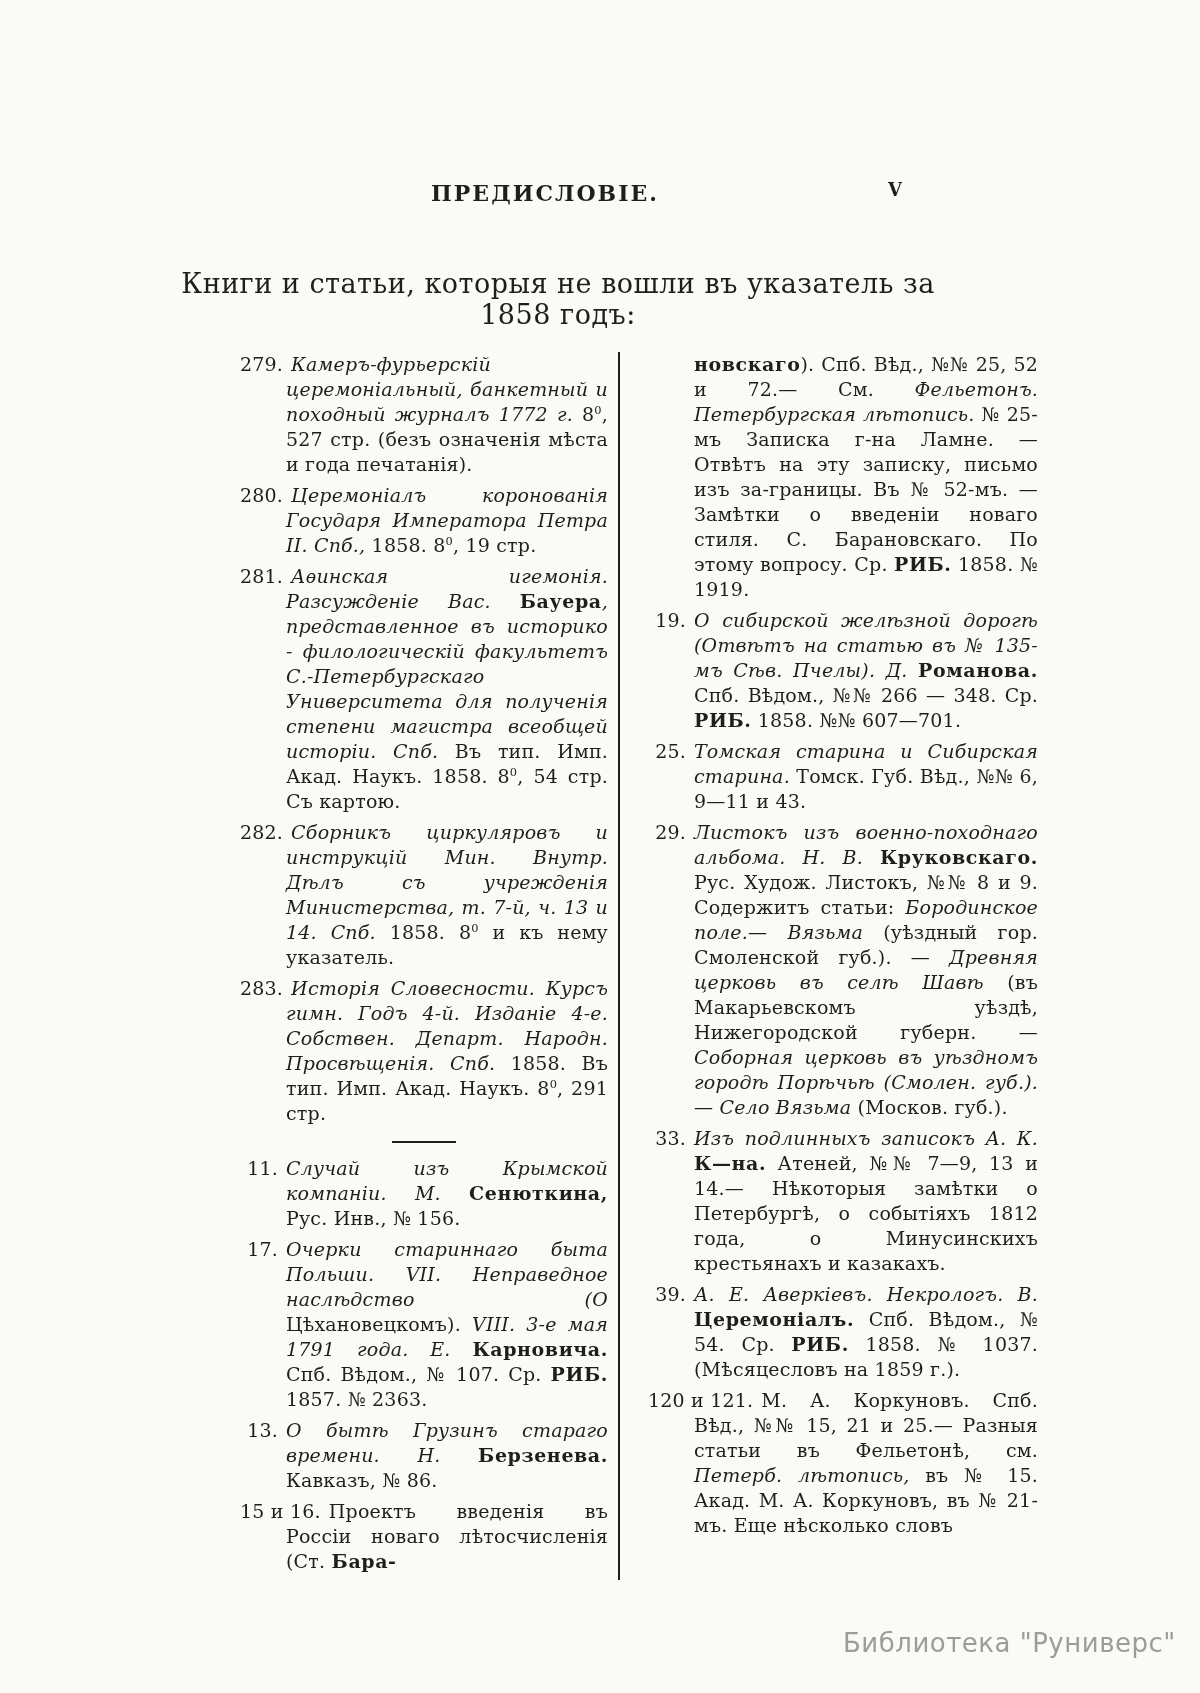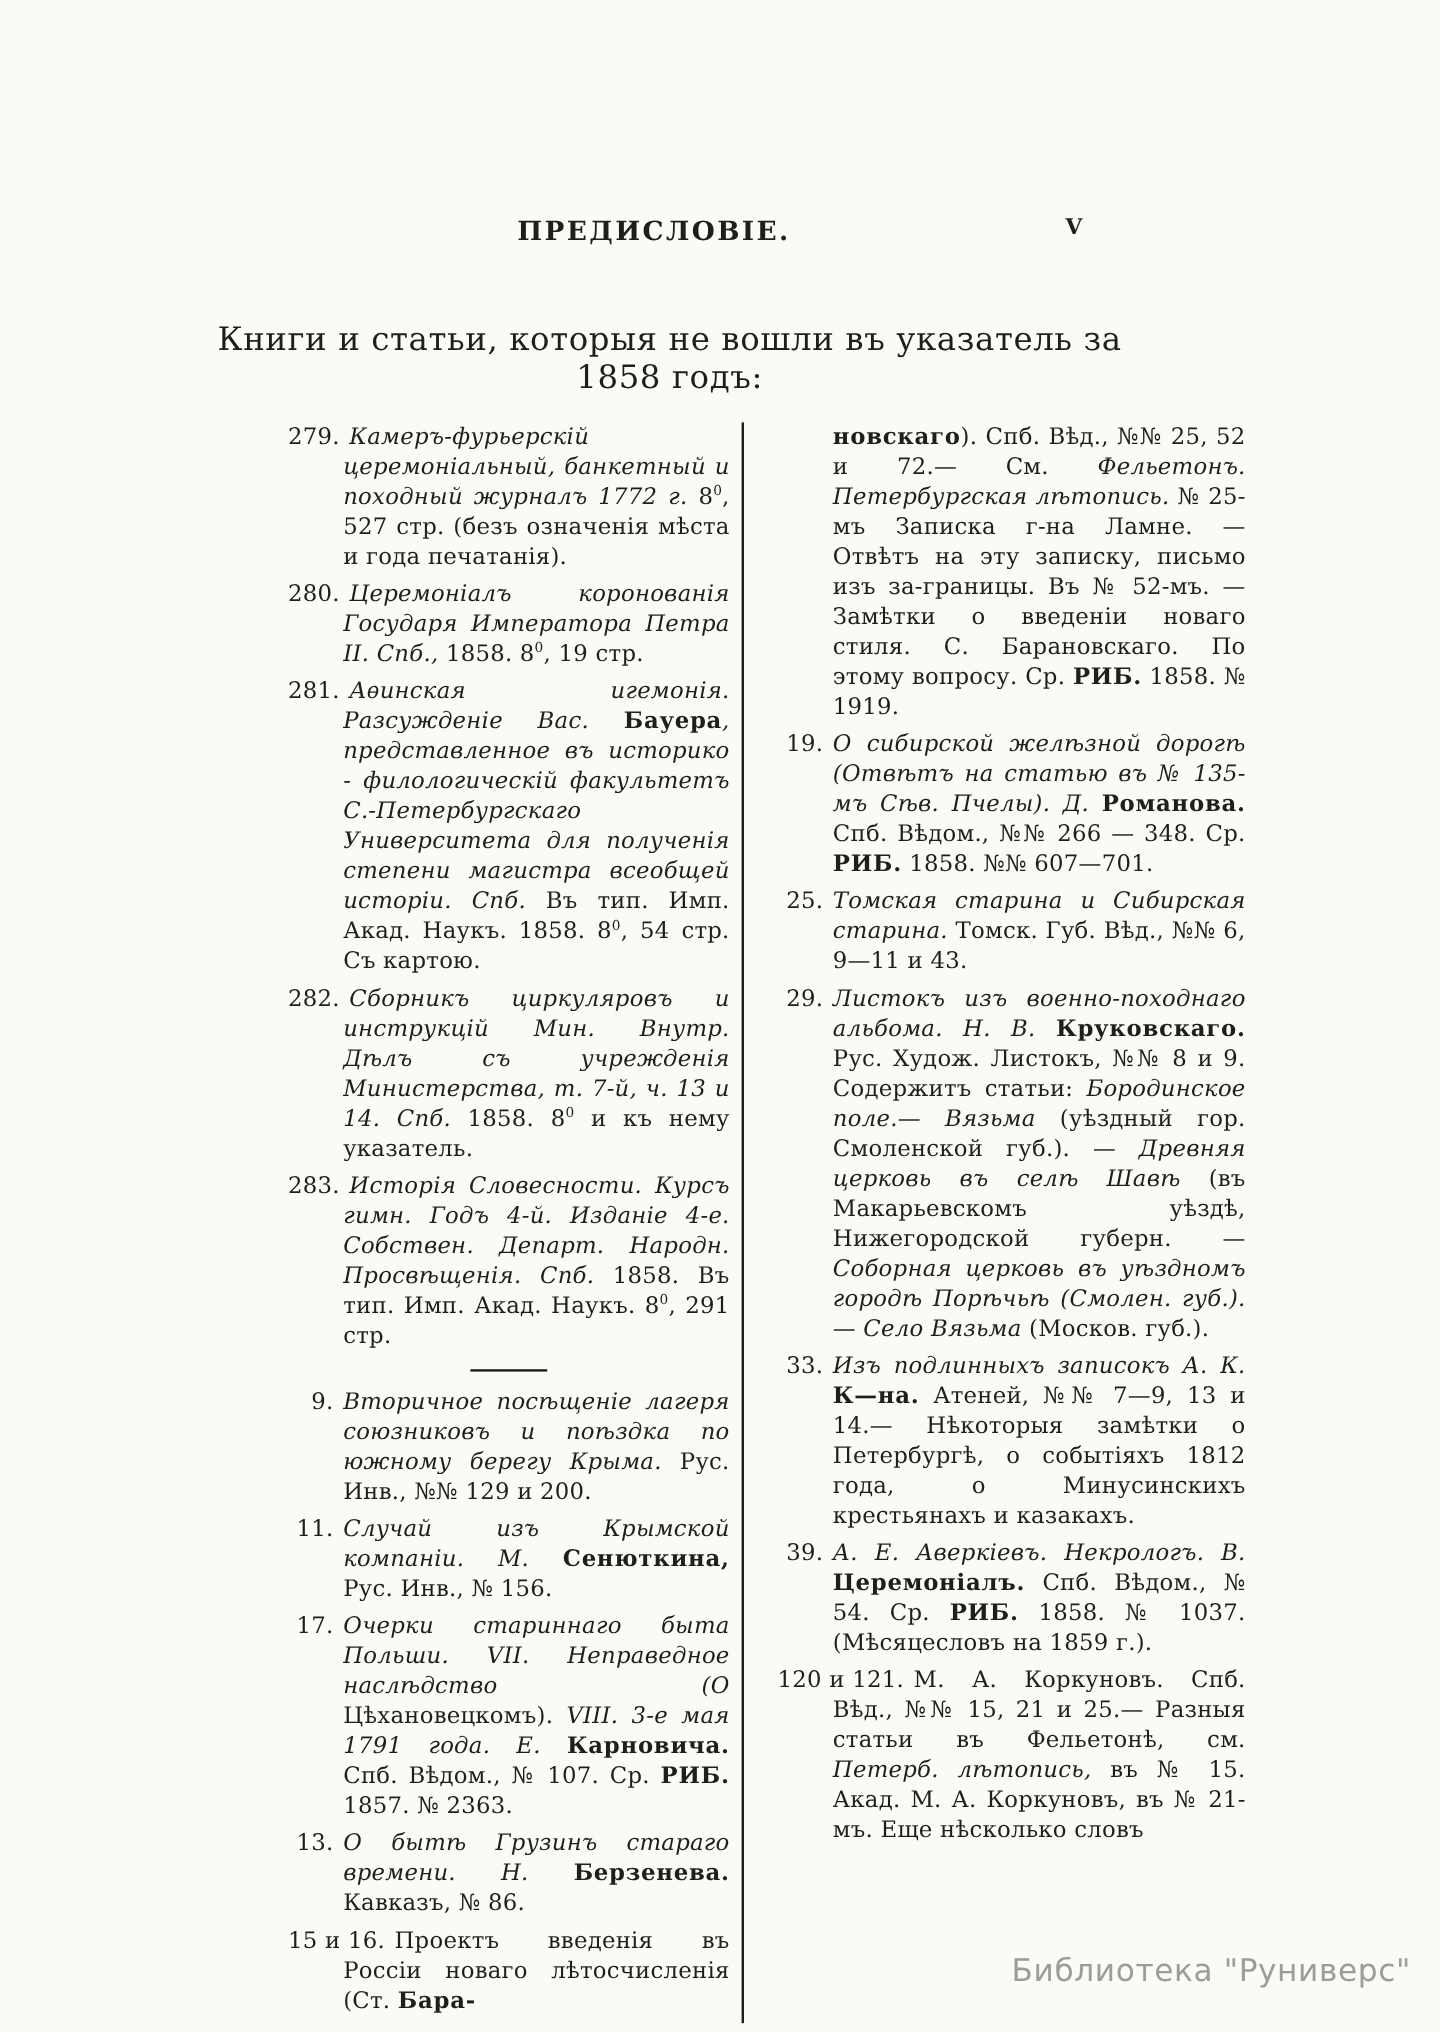--- a/index.html
+++ b/index.html
@@ -66,21 +66,20 @@
   <h1 class="section-title">Книги и статьи, которыя не вошли въ указатель за 1858 годъ:</h1>
 
   <div class="cols">
     <div class="col col-left" id="col-left">
         <div class="entry"><span class="num">279.</span><span class="seg-i">Камеръ-фурьерскій церемоніальный, банкетный и походный журналъ 1772 г. </span><span class="seg-r">8</span><span class="seg-s">0</span><span class="seg-r">, 527 стр. (безъ означенія мѣста и года печатанія).</span></div>
         <div class="entry"><span class="num">280.</span><span class="seg-i">Церемоніалъ коронованія Государя Императора Петра II. Спб., </span><span class="seg-r">1858. 8</span><span class="seg-s">0</span><span class="seg-r">, 19 стр.</span></div>
         <div class="entry"><span class="num">281.</span><span class="seg-i">Аѳинская игемонія. Разсужденіе Вас. </span><span class="seg-b">Бауера</span><span class="seg-i">, представленное въ историко - филологическій факультетъ С.-Петербургскаго Университета для полученія степени магистра всеобщей исторіи. Спб. </span><span class="seg-r">Въ тип. Имп. Акад. Наукъ. 1858. 8</span><span class="seg-s">0</span><span class="seg-r">, 54 стр. Съ картою.</span></div>
         <div class="entry"><span class="num">282.</span><span class="seg-i">Сборникъ циркуляровъ и инструкцій Мин. Внутр. Дѣлъ съ учрежденія Министерства, т. 7-й, ч. 13 и 14. Спб. </span><span class="seg-r">1858. 8</span><span class="seg-s">0</span><span class="seg-r"> и къ нему указатель.</span></div>
         <div class="entry"><span class="num">283.</span><span class="seg-i">Исторія Словесности. Курсъ гимн. Годъ 4-й. Изданіе 4-е. Собствен. Департ. Народн. Просвѣщенія. Спб. </span><span class="seg-r">1858. Въ тип. Имп. Акад. Наукъ. 8</span><span class="seg-s">0</span><span class="seg-r">, 291 стр.</span></div>
         <div class="rule"></div>
-        <div class="entry"><span class="num">9.</span><span class="seg-i">Вторичное посѣщеніе лагеря союзниковъ и поѣздка по южному берегу Крыма. </span><span class="seg-r">Рус. Инв., №№ 129 и 200.</span></div>
         <div class="entry"><span class="num">11.</span><span class="seg-i">Случай изъ Крымской компаніи. М. </span><span class="seg-b">Сенюткина,</span><span class="seg-r"> Рус. Инв., № 156.</span></div>
         <div class="entry"><span class="num">17.</span><span class="seg-i">Очерки стариннаго быта Польши. VII. Неправедное наслѣдство (О </span><span class="seg-r">Цѣхановецкомъ). </span><span class="seg-i">VIII. 3-е мая 1791 года. Е. </span><span class="seg-b">Карновича.</span><span class="seg-r"> Спб. Вѣдом., № 107. Ср. </span><span class="seg-b">РИБ.</span><span class="seg-r"> 1857. № 2363.</span></div>
         <div class="entry"><span class="num">13.</span><span class="seg-i">О бытѣ Грузинъ стараго времени. Н. </span><span class="seg-b">Берзенева.</span><span class="seg-r"> Кавказъ, № 86.</span></div>
         <div class="entry"><span class="num">15 и 16.</span><span class="seg-r">Проектъ введенія въ Россіи новаго лѣтосчисленія (Ст. </span><span class="seg-b">Бара-</span></div>
       </div>
     <div class="col col-right" id="col-right">
         <div class="entry cont"><span class="seg-b">новскаго</span><span class="seg-r">). Спб. Вѣд., №№ 25, 52 и 72.— См. </span><span class="seg-i">Фельетонъ. Петербургская лѣтопись. </span><span class="seg-r">№ 25-мъ Записка г-на Ламне. — Отвѣтъ на эту записку, письмо изъ за-границы. Въ № 52-мъ. — Замѣтки о введеніи новаго стиля. С. Барановскаго. По этому вопросу. Ср. </span><span class="seg-b">РИБ.</span><span class="seg-r"> 1858. № 1919.</span></div>
         <div class="entry"><span class="num">19.</span><span class="seg-i">О сибирской желѣзной дорогѣ (Отвѣтъ на статью въ № 135-мъ Сѣв. Пчелы). Д. </span><span class="seg-b">Романова.</span><span class="seg-r"> Спб. Вѣдом., №№ 266 — 348. Ср. </span><span class="seg-b">РИБ.</span><span class="seg-r"> 1858. №№ 607—701.</span></div>
         <div class="entry"><span class="num">25.</span><span class="seg-i">Томская старина и Сибирская старина. </span><span class="seg-r">Томск. Губ. Вѣд., №№ 6, 9—11 и 43.</span></div>
         <div class="entry"><span class="num">29.</span><span class="seg-i">Листокъ изъ военно-походнаго альбома. Н. В. </span><span class="seg-b">Круковскаго.</span><span class="seg-r"> Рус. Худож. Листокъ, №№ 8 и 9. Содержитъ статьи: </span><span class="seg-i">Бородинское поле.— Вязьма </span><span class="seg-r">(уѣздный гор. Смоленской губ.). — </span><span class="seg-i">Древняя церковь въ селѣ Шавѣ </span><span class="seg-r">(въ Макарьевскомъ уѣздѣ, Нижегородской губерн. — </span><span class="seg-i">Соборная церковь въ уѣздномъ городѣ Порѣчьѣ (Смолен. губ.).— Село Вязьма </span><span class="seg-r">(Москов. губ.).</span></div>

